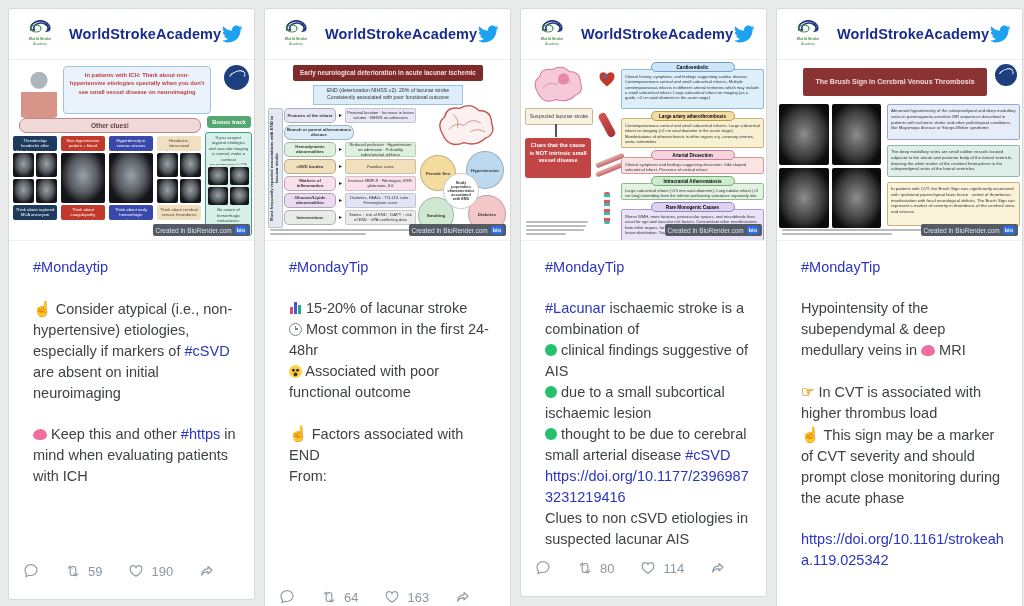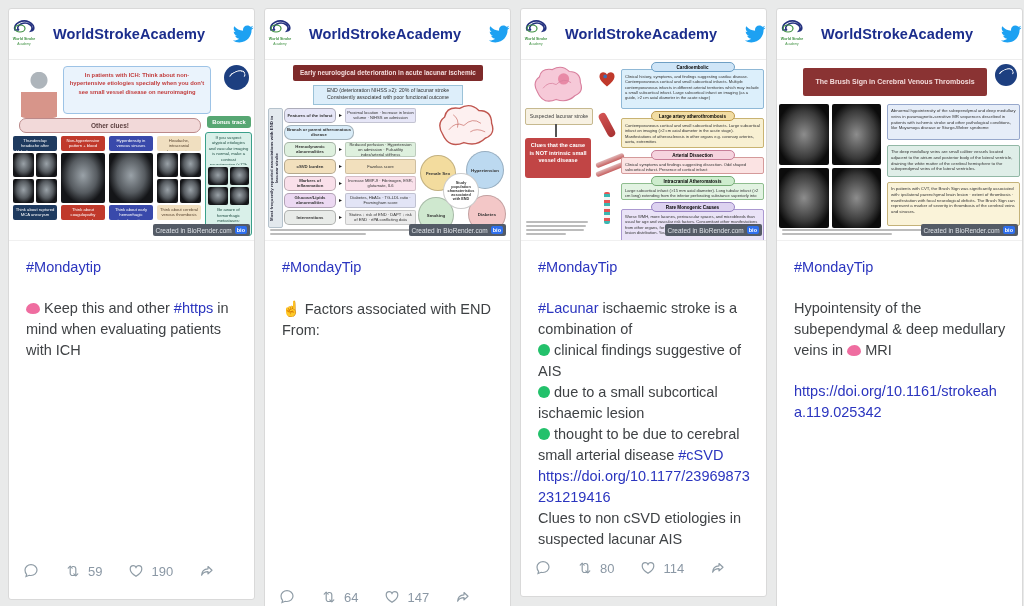--- a/index.html
+++ b/index.html
@@ -7,21 +7,21 @@
   #screen{width:1024px;height:606px;position:relative;overflow:hidden;background:#e9eaea;}
   .board{display:flex;gap:9px;padding:8px;align-items:flex-start;}
   .card{width:247px;flex:0 0 auto;background:#fff;border:1px solid #d9d9d9;border-radius:3px;
         display:flex;flex-direction:column;box-sizing:border-box;}
   .board .card:nth-of-type(1){height:592px;}
   .board .card:nth-of-type(2){height:618px;}
   .board .card:nth-of-type(3){height:589px;}
   .board .card:nth-of-type(4){height:650px;}
 
   
-  .card-head{height:50px;display:flex;align-items:center;padding:0 0;border-bottom:1px solid #ededed;flex:0 0 auto;}
+  .card-head{height:50px;display:flex;align-items:center;padding:0 16px;border-bottom:1px solid #ededed;flex:0 0 auto;}
   .acct{flex:1;margin-left:14px;color:#1b2d8c;font-weight:bold;font-size:14.5px;letter-spacing:.1px;cursor:pointer;}
   .tw-bird{display:flex;align-items:center;cursor:pointer;}
 
   
   .infographic{height:180px;position:relative;overflow:hidden;background:#fff;border-bottom:1px solid #f0f0f0;flex:0 0 auto;font-family:"Liberation Sans",sans-serif;}
   .credit{position:absolute;right:4px;bottom:4px;background:#545b66;color:#dde1e6;font-size:6.5px;
           padding:2px 3px;border-radius:2px;display:flex;align-items:center;gap:3px;}
   .credit .bio{background:#2f6fed;color:#fff;font-size:5.5px;padding:1px 2px;border-radius:2px;font-weight:bold;}
   .wsa-mini{position:absolute;border-radius:50%;background:#1d3f80;}
   .wsa-mini::before{content:"";position:absolute;inset:22% 14% 34% 14%;border:1.6px solid #fff;
@@ -82,21 +82,21 @@
 
   
   .ig4-title{position:absolute;left:26px;top:8px;width:184px;height:28px;background:#8a3333;border-radius:2px;
       color:#f3dada;font-size:7px;font-weight:bold;text-align:center;line-height:28px;overflow:hidden;}
   .ig4-mris{position:absolute;left:2px;top:44px;width:102px;height:124px;display:grid;grid-template-columns:1fr 1fr;gap:3px;}
   .mri{background:radial-gradient(ellipse at 50% 50%, #8d8d8d 0%, #3a3a3a 55%, #0c0c0c 78%);border-radius:2px;}
   .ig4-box{position:absolute;left:110px;width:133px;border-radius:2px;font-size:4.3px;line-height:1.35;color:#333;
       padding:3px;box-sizing:border-box;overflow:hidden;border:1px solid rgba(0,0,0,.2);}
 
   
-  .tweet-body{padding:16px 14px 8px 17px;font-size:14.5px;line-height:21px;color:#3f4245;word-wrap:break-word;}
+  .tweet-body{padding:16px 14px 8px 24px;font-size:14.5px;line-height:21px;color:#3f4245;word-wrap:break-word;}
   .tweet-body p{margin:0 0 20px 0;}
   .tweet-body p:last-child{margin-bottom:0;}
   .tag{color:#2b35bf;cursor:pointer;}
   .link{color:#2b35bf;cursor:pointer;word-break:break-all;}
   .em{display:inline-block;}
   .e-finger-up,.e-finger-right{color:#dda factorial}
   .e-finger-up,.e-finger-right{color:#dca53d;font-weight:bold;font-size:15px;}
   .e-brain{width:14px;height:11px;border-radius:55% 45% 50% 50%/60% 60% 42% 42%;background:#ef6da0;vertical-align:-1px;}
   .e-chart{width:13px;height:12px;vertical-align:-1px;background-repeat:no-repeat;
      background-image:linear-gradient(#e4447c,#e4447c),linear-gradient(#4759c9,#4759c9),linear-gradient(#27a69a,#27a69a);
@@ -185,20 +185,21 @@
             </div>
         <div class="txt">Be aware of hemorrhagic metastases: choriocarcinoma, melanoma, thyroid and renal</div>
       </div>
       <div class="credit">
             <span>Created in BioRender.com</span>
             <span class="bio">bio</span>
           </div>
     </div>
     <div class="tweet-body">
           <p><span class="tag">#Mondaytip</span></p>
+          <p><span class="em e-finger-up">☝</span> Consider atypical (i.e., non-hypertensive) etiologies, especially if markers of <span class="tag">#cSVD</span> are absent on initial neuroimaging</p>
           <p><span class="em e-brain"></span> Keep this and other <span class="tag">#https</span> in mind when evaluating patients with ICH</p>
         </div>
     <div class="tweet-foot">
       <span class="fg">
             <svg width="16" height="16" viewBox="0 0 16 16" fill="none" stroke="#8f9ca6" stroke-width="1.2">
               <path d="M14 7.1c0 3-2.7 5.4-6 5.4-.6 0-1.2-.08-1.75-.22L3 13.6l.6-2.3C2.6 10.3 2 8.8 2 7.1 2 4.1 4.7 1.7 8 1.7s6 2.4 6 5.4z"></path>
             </svg>
           </span>
       <span class="fg">
             <svg width="16" height="16" viewBox="0 0 16 16" fill="none" stroke="#8f9ca6" stroke-width="1.2" stroke-linecap="round" stroke-linejoin="round">
@@ -294,20 +295,21 @@
             <i style="width:150px"></i>
             <i style="width:96px"></i>
           </div>
       <div class="credit">
             <span>Created in BioRender.com</span>
             <span class="bio">bio</span>
           </div>
     </div>
     <div class="tweet-body">
           <p><span class="tag">#MondayTip</span></p>
+          <p><span class="em e-chart"></span> 15-20% of lacunar stroke<br><span class="em e-clock"></span> Most common in the first 24-48hr<br><span class="em e-dizzy"></span> Associated with poor functional outcome</p>
           <p><span class="em e-finger-up">☝</span> Factors associated with END<br>From:<br></p>
         </div>
     <div class="tweet-foot">
       <span class="fg">
             <svg width="16" height="16" viewBox="0 0 16 16" fill="none" stroke="#8f9ca6" stroke-width="1.2">
               <path d="M14 7.1c0 3-2.7 5.4-6 5.4-.6 0-1.2-.08-1.75-.22L3 13.6l.6-2.3C2.6 10.3 2 8.8 2 7.1 2 4.1 4.7 1.7 8 1.7s6 2.4 6 5.4z"></path>
             </svg>
           </span>
       <span class="fg">
             <svg width="16" height="16" viewBox="0 0 16 16" fill="none" stroke="#8f9ca6" stroke-width="1.2" stroke-linecap="round" stroke-linejoin="round">
@@ -315,21 +317,21 @@
               <path d="M5.2 3.6 V10.2 A2.3 2.3 0 0 0 7.5 12.5 H9.5"></path>
               <path d="M12.8 10.8 10.8 12.8 8.8 10.8"></path>
               <path d="M10.8 12.4 V5.8 A2.3 2.3 0 0 0 8.5 3.5 H7.5"></path>
             </svg>
             <span class="cnt">64</span>
           </span>
       <span class="fg">
             <svg width="16" height="16" viewBox="0 0 16 16" fill="none" stroke="#8f9ca6" stroke-width="1.2">
               <path d="M8 13.2S2.2 9.6 2.2 5.9c0-1.8 1.4-3.2 3.1-3.2 1.2 0 2.2.7 2.7 1.7.5-1 1.5-1.7 2.7-1.7 1.7 0 3.1 1.4 3.1 3.2 0 3.7-5.8 7.3-5.8 7.3z"></path>
             </svg>
-            <span class="cnt">147</span>
+            <span class="cnt">163</span>
           </span>
       <span class="fg">
             <svg width="16" height="16" viewBox="0 0 16 16" fill="none" stroke="#8f9ca6" stroke-width="1.2" stroke-linejoin="round">
               <path d="M9 3.5 13 7.2 9 10.9 V8.6 C5.8 8.6 3.8 10 2.6 12.2 2.8 8.4 5.2 6 9 5.8 Z"></path>
             </svg>
           </span>
     </div>
   </div>
 
   <div class="card">
@@ -466,18 +468,19 @@
             <i style="width:110px"></i>
           </div>
       <div class="credit">
             <span>Created in BioRender.com</span>
             <span class="bio">bio</span>
           </div>
     </div>
     <div class="tweet-body">
           <p><span class="tag">#MondayTip</span></p>
           <p>Hypointensity of the subependymal &amp; deep medullary veins in <span class="em e-brain"></span> MRI</p>
+          <p><span class="em e-finger-right">☞</span> In CVT is associated with higher thrombus load<br><span class="em e-finger-up">☝</span> This sign may be a marker of CVT severity and should prompt close monitoring during the acute phase</p>
           <p><span class="link">https://doi.org/10.1161/strokeaha.119.025342</span></p>
         </div>
   </div>
 
 </div>
 </div>
 
 </body></html>

